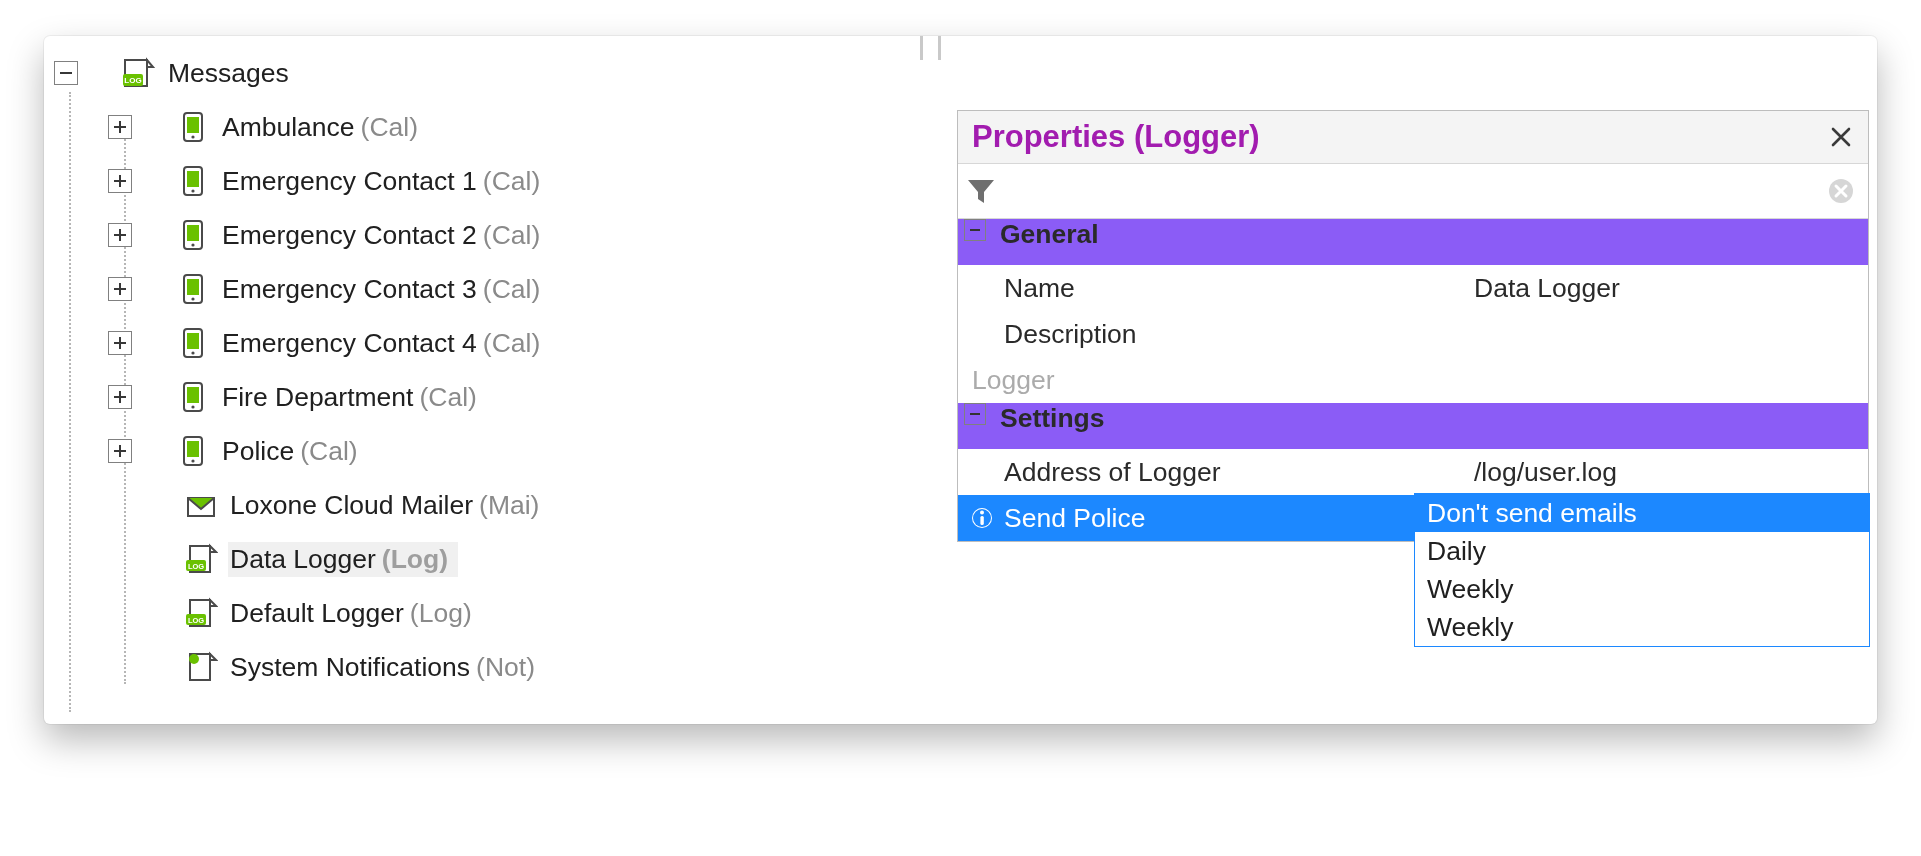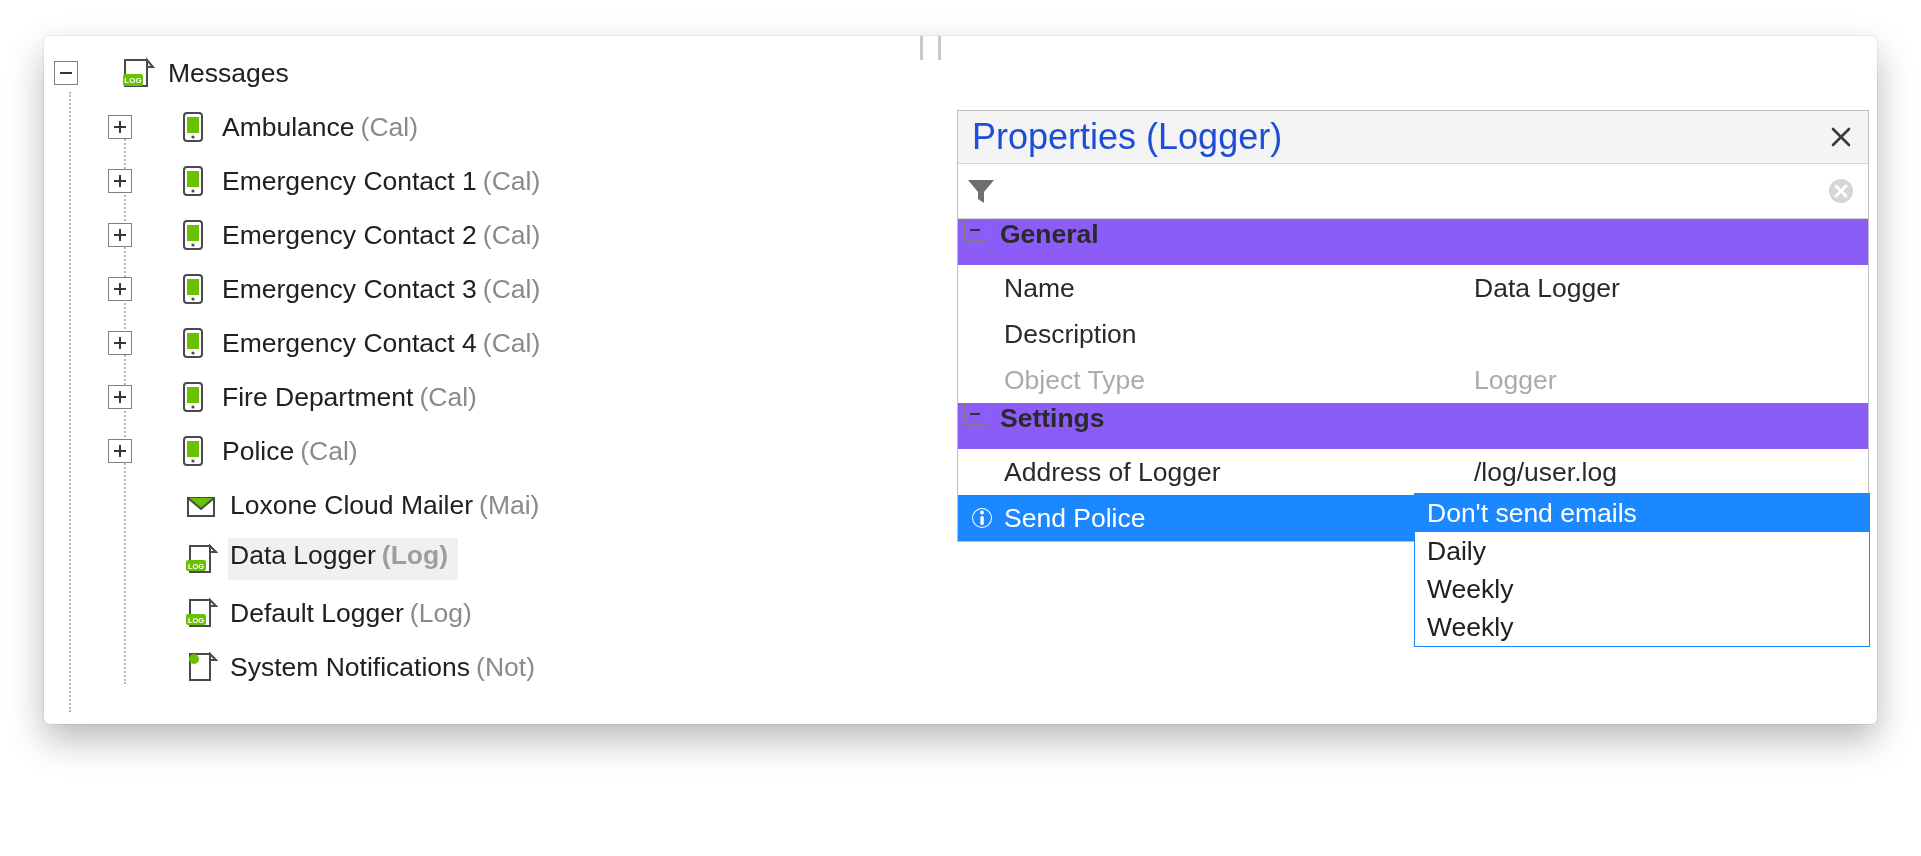--- a/index.html
+++ b/index.html
@@ -26,34 +26,34 @@
   .pad-l2{padding-left:94px}
   .expander{width:22px;height:22px;border:1px solid #808080;background:#fff;display:flex;align-items:center;justify-content:center;margin-right:8px}
   .expander::before{content:"";width:12px;height:12px;background:
       linear-gradient(#373737,#373737) center/12px 2px no-repeat,
       linear-gradient(#373737,#373737) center/2px 12px no-repeat}
   .expander.minus::before{background:linear-gradient(#373737,#373737) center/12px 2px no-repeat}
   .dots{width:30px;height:2px;background-image:radial-gradient(var(--tree-line) 1px,transparent 1px);background-size:5px 2px;margin-right:6px}
   .node-icon{width:34px;height:34px;margin-right:12px;flex:none;position:relative}
   .label{white-space:nowrap}
   .sfx{color:var(--muted);margin-left:6px}
-  .selected{background:#f0f0f0;padding:2px 10px 9px 2px;margin-left:-2px}
+  .selected{background:#f0f0f0;padding:2px 10px 2px 2px;margin-left:-2px}
   .selected .sfx{font-weight:700;color:#9e9e9e}
 
   .v-guide{position:absolute;border-left:2px dotted var(--tree-line)}
   .vg0{left:15px;top:46px;height:620px}
   .vg1{left:70px;top:78px;height:560px}
 
   
   .i-log svg,.i-phone svg,.i-mailer svg,.i-not svg,.i-doc svg{width:34px;height:34px;display:block}
 
   
   .props{position:absolute;right:8px;top:74px;width:910px;border:1px solid var(--border);background:var(--panel-bg);box-shadow:0 0 0 1px rgba(255,255,255,.4) inset}
   .p-head{height:52px;display:flex;align-items:center;padding:0 12px 0 14px;background:var(--panel-head);border-bottom:1px solid var(--gray-line)}
-  .p-title{font-size:36px;color:#1d4ed8;font-weight:400}
+  .p-title{font-size:31px;color:#a21caf;font-weight:700}
   .p-close{margin-left:auto;width:30px;height:30px;display:flex;align-items:center;justify-content:center}
   .p-close svg{width:22px;height:22px}
   .p-filter{height:54px;display:flex;align-items:center;padding:0 12px 0 6px;border-bottom:1px solid var(--gray-line);background:#fff}
   .funnel{width:34px;height:34px}
   .clear{margin-left:auto;width:30px;height:30px;display:flex;align-items:center;justify-content:center}
   .clear svg{width:28px;height:28px}
 
   .grid{}
   .grp{display:flex;align-items:flex-start;height:46px;padding-left:6px;background:#8b5cf6}
   .grp .tog{width:20px;height:20px;border:1px solid #808080;display:flex;align-items:center;justify-content:center;margin-right:14px}
@@ -243,21 +243,20 @@
       </div>
       <div class="row">
         <div class="k">Name</div>
         <div class="v">Data Logger</div>
       </div>
       <div class="row">
         <div class="k">Description</div>
         <div class="v"></div>
       </div>
       <div class="row readonly">
-        <div class="k">Object Type</div>
         <div class="v">Logger</div>
       </div>
 
       <div class="grp">
         <span class="tog"></span>
         <span class="name">Settings</span>
       </div>
       <div class="row">
         <div class="k">Address of Logger</div>
         <div class="v">/log/user.log</div>

